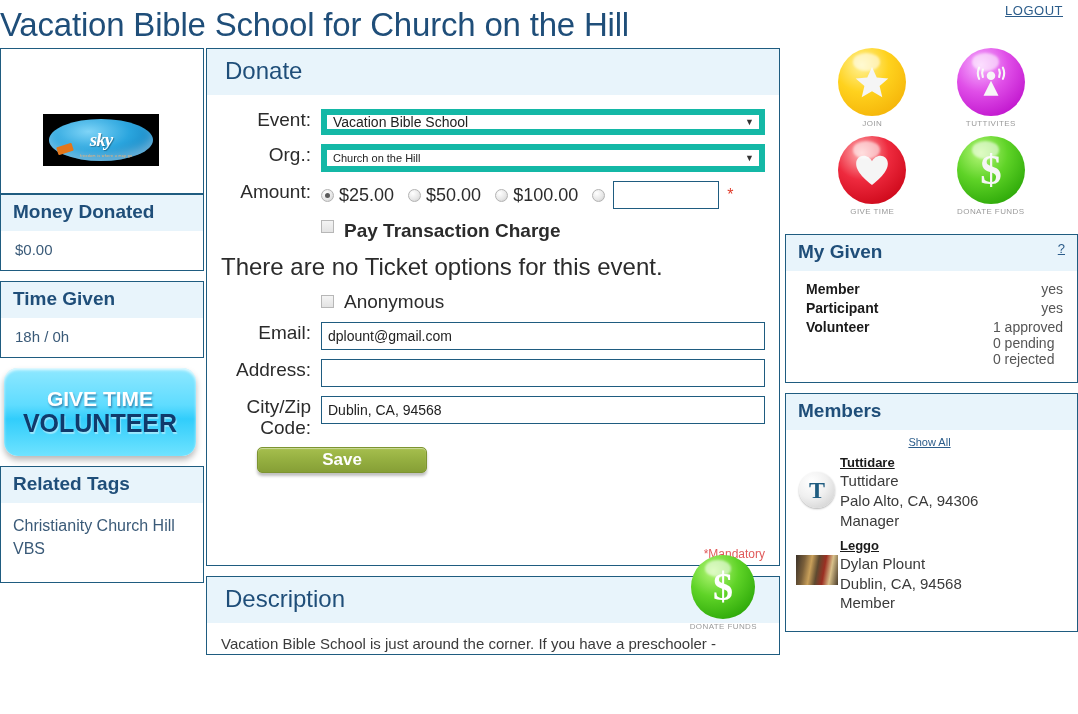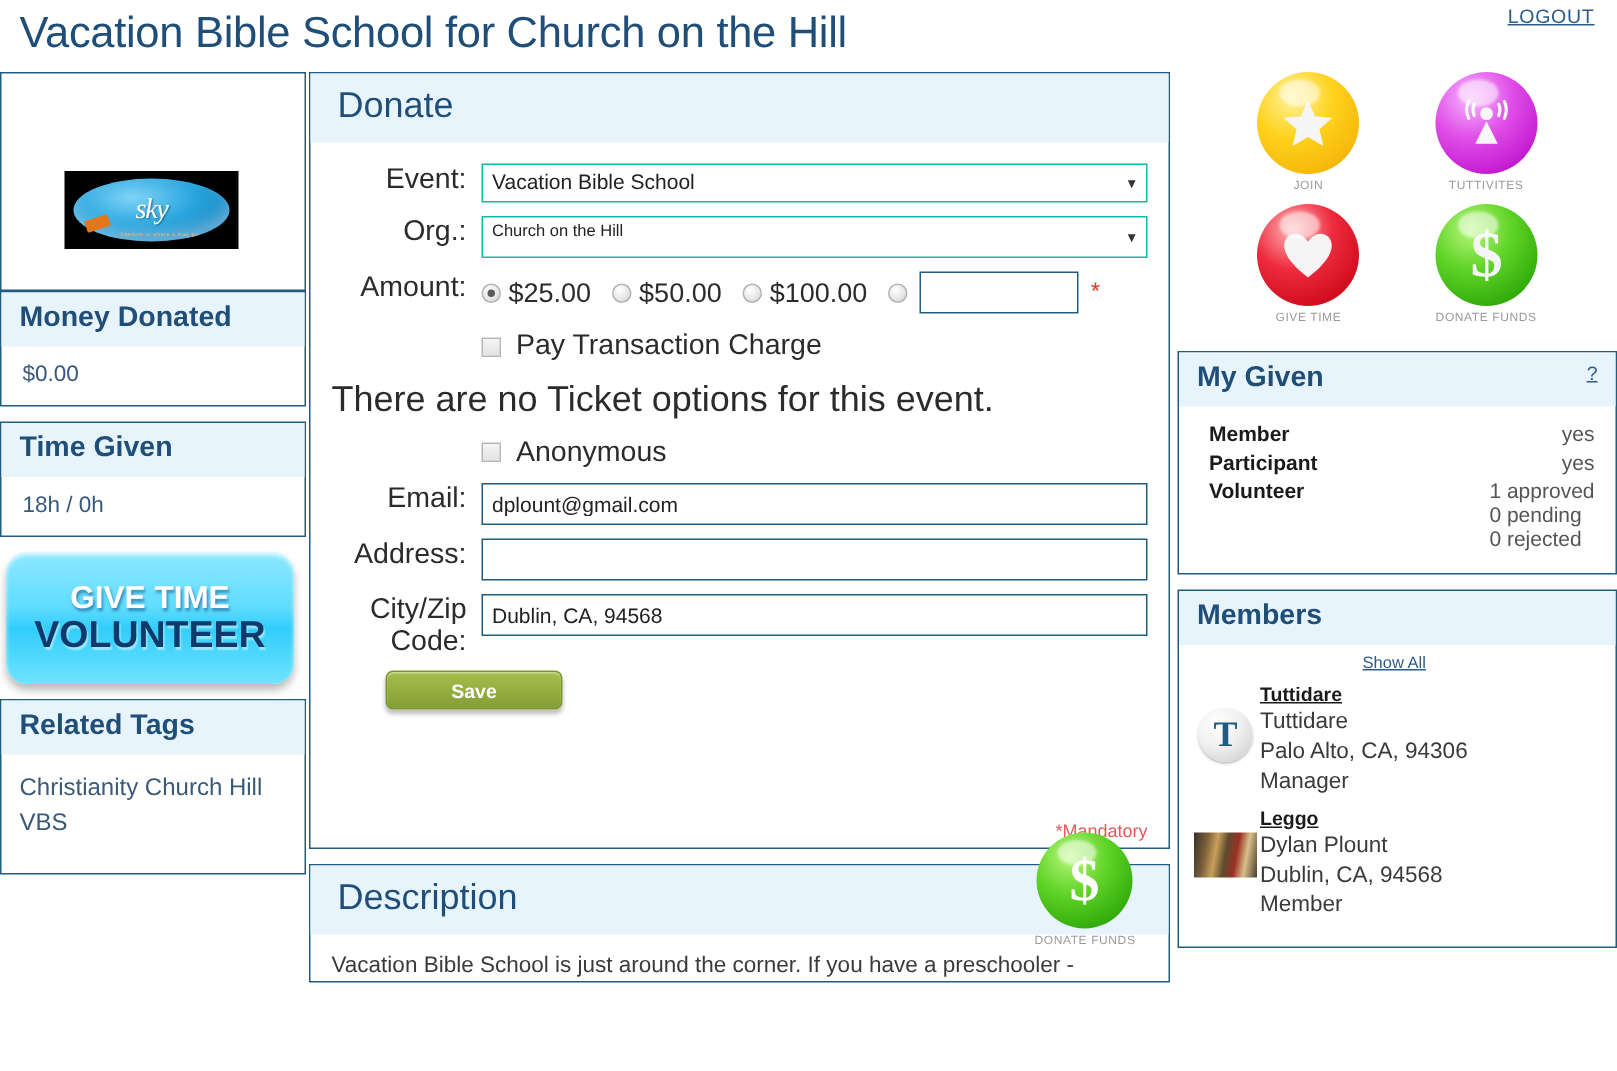--- a/index.html
+++ b/index.html
@@ -7,22 +7,22 @@
     margin: 0; padding: 0;
     width: 1078px; height: 714px;
     background: #ffffff;
     font-family: "Liberation Sans", sans-serif;
     overflow: hidden;
   }
   .page { position: relative; width: 1078px; height: 714px; }
 
   
   .page-title {
-    position: absolute; left: 13px; top: 6px;
-    font-size: 29px; color: #1f4e79; font-weight: 400;
+    position: absolute; left: 0px; top: 6px;
+    font-size: 33px; color: #1f4e79; font-weight: 400;
     letter-spacing: -0.2px; white-space: nowrap;
   }
   .logout-link {
     position: absolute; right: 15px; top: 3px;
     font-size: 13px; color: #2b5c8a; text-decoration: underline;
     letter-spacing: 0.5px; cursor: pointer;
   }
 
   
   .left-col { position: absolute; left: 0px; top: 48px; width: 204px; }
@@ -52,21 +52,21 @@
     width:116px; height:52px; background:#000;
     display:flex; align-items:center; justify-content:center;
   }
   .sky-oval{
     width:104px;height:42px;border-radius:50%;
     background: radial-gradient(ellipse at 38% 30%, #7fd4f7 0%, #2aa5de 45%, #0c6fae 100%);
     display:flex;align-items:center;justify-content:center;position:relative;
     box-shadow: inset 0 -6px 10px rgba(255,255,255,.35);
   }
   .sky-word{
-    font-family:"Liberation Serif",serif;font-style:italic;font-weight:normal;
+    font-family:"Liberation Serif",serif;font-style:italic;font-weight:bold;
     font-size:19px;color:#fff;letter-spacing:-1px;
     text-shadow: 1px 1px 1px rgba(0,0,0,.35);
   }
   .sky-plane{
     position:absolute;left:8px;bottom:8px;width:16px;height:8px;
     background:#e2761b;transform:rotate(-18deg);border-radius:1px;
   }
   .sky-sub{
     position:absolute;bottom:3px;left:50%;transform:translateX(-40%);
     font-size:3.5px;color:#ffb36b;white-space:nowrap;letter-spacing:.4px;
@@ -92,23 +92,23 @@
   .form-area { padding: 14px 14px 10px 14px; position: relative; min-height: 470px; }
   .frow { display:flex; align-items:flex-start; margin-bottom: 9px; }
   .flabel {
     width: 100px; text-align:right; padding-right: 10px;
     font-size: 19px; color:#2b2b2b; font-weight: 400; line-height: 1.15;
     flex: 0 0 100px;
   }
   .fctrl { flex: 1 1 auto; position: relative; }
 
   .select-box {
-    width: 100%; height: 26px; border: 1px solid #14b8a6; background:#fff;
+    width: 100%; height: 26px; border: 6px solid #14b8a6; background:#fff;
     font-size: 14px; color:#222; padding: 3px 22px 3px 6px;
-    display:flex; align-items:flex-start; position: relative; cursor: pointer;
+    display:flex; align-items:center; position: relative; cursor: pointer;
   }
   .select-arrow {
     position:absolute; right: 5px; top: 50%; transform: translateY(-50%);
     font-size: 9px; color:#333;
   }
   .text-input {
     width: 100%; height: 28px; border: 1px solid #1f5c80; background:#fff;
     font-size: 14px; color:#222; padding: 3px 6px; font-family:"Liberation Sans",sans-serif;
   }
   .amount-row { display:flex; align-items:center; gap:0px; }
@@ -131,26 +131,26 @@
     background: linear-gradient(180deg,#f4f4f4,#e3e3e3);
     display:inline-block; margin-right: 10px; flex:0 0 13px; cursor:pointer;
   }
   .cb-label { font-size: 19px; color:#2b2b2b; }
   .ticket-note { font-size: 24px; color:#2b2b2b; line-height:1.2; padding-top:2px;}
   .mandatory {
     position: absolute; right: 14px; top: 0px;
     font-size: 12px; color:#e05a5a;
   }
   .save-btn {
-    width: 118px; height: 26px; margin-left: 36px; margin-top: 6px;
+    width: 170px; height: 26px; margin-left: 36px; margin-top: 6px;
     border-radius: 5px;
     background: linear-gradient(180deg,#a6bf4e 0%,#93ad3f 55%,#869f36 100%);
     border:1px solid #7d9431;
     box-shadow: 0 3px 3px rgba(0,0,0,.25), inset 0 1px 1px rgba(255,255,255,.45);
-    color:#fff; font-weight:bold; font-size:13px;
+    color:#fff; font-weight:bold; font-size:17px;
     display:flex; align-items:center; justify-content:center; cursor:pointer;
   }
 
   
   .orb { border-radius:50%; display:flex; align-items:center; justify-content:center;
          position:relative; }
   .orb::after {
     content:""; position:absolute; left:22%; top:8%; width:40%; height:26%;
     border-radius:50%; background: rgba(255,255,255,.55); filter: blur(1px);
   }
@@ -288,21 +288,21 @@
               <span class="amt-label">$100.00</span>
               <span class="radio"></span>
               <input class="amt-input" type="text" value="" style="">
               <span class="star">*</span>
             </div>
           </div>
         </div>
 
         <div class="frow">
           <div class="flabel"></div>
-          <div class="fctrl" style="display:flex;align-items:center;padding-top:2px;">
+          <div class="fctrl" style="display:flex;align-items:flex-start;padding-top:2px;font-weight:bold;">
             <span class="checkbox"></span>
             <span class="cb-label">Pay Transaction Charge</span>
           </div>
         </div>
 
         <div class="frow">
           <div class="fctrl">
             <div class="ticket-note">There are no Ticket options for this event.</div>
           </div>
         </div>

